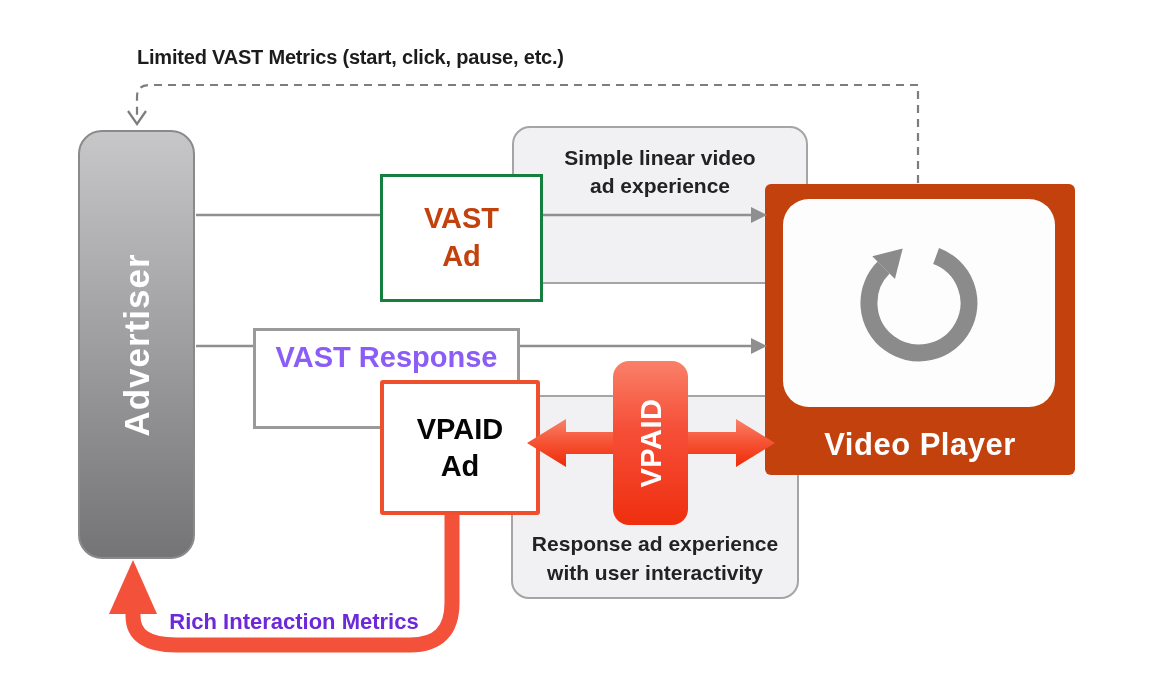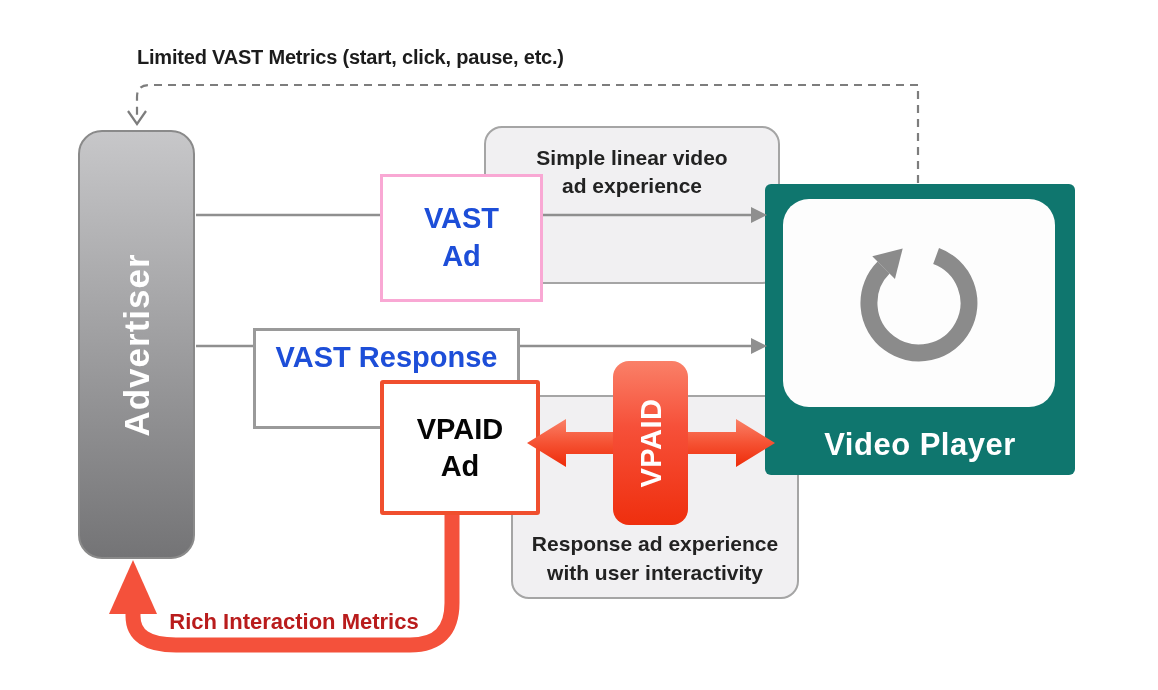--- a/index.html
+++ b/index.html
@@ -10,29 +10,29 @@
   .abs{position:absolute;}
   .ml{white-space:pre-line;}
 
   
   .lbl-limited{
     left:137px;top:34px;font-size:20px;font-weight:600;color:#1c1c1c;
     letter-spacing:-0.2px;z-index:3;
   }
   .lbl-rich{
     left:158px;top:597px;width:272px;text-align:center;
-    font-size:22px;font-weight:600;color:#b91c1c;z-index:5;
+    font-size:22px;font-weight:600;color:#6d28d9;z-index:5;
   }
 
   
   .panel{
     background:#f1f0f2;border:2px solid #a5a5a5;border-radius:18px;
     box-sizing:border-box;z-index:1;
   }
-  .panel-simple{left:484px;top:114px;width:296px;height:158px;}
+  .panel-simple{left:512px;top:114px;width:296px;height:158px;}
   .panel-dynamic{left:511px;top:383px;width:288px;height:204px;}
   .panel-caption{
     position:absolute;left:0;width:100%;text-align:center;
     font-size:21px;font-weight:700;color:#222222;line-height:1.35;
   }
   .cap-simple{top:16px;}
   .cap-dynamic{bottom:10px;}
 
   
   .advertiser{
@@ -45,27 +45,27 @@
     transform:translate(-50%,-50%) rotate(-90deg);
     font-size:35px;font-weight:700;color:#ffffff;letter-spacing:1px;white-space:nowrap;
   }
 
   
   .node{
     background:#ffffff;box-sizing:border-box;z-index:5;
     display:flex;align-items:center;justify-content:center;text-align:center;
   }
   .node-vast-ad{
-    left:380px;top:162px;width:163px;height:128px;border:3px solid #f9a8d4;
-    font-size:29px;font-weight:600;color:#1d4ed8;line-height:1.3;
+    left:380px;top:162px;width:163px;height:128px;border:3px solid #15803d;
+    font-size:29px;font-weight:600;color:#c2410c;line-height:1.3;
   }
   .node-vast-response{
     left:253px;top:316px;width:267px;height:101px;border:3px solid #9a9a9a;
     align-items:flex-start;
-    font-size:29px;font-weight:600;color:#1d4ed8;
+    font-size:29px;font-weight:600;color:#8b5cf6;
   }
   .node-vast-response .vr-inner{padding-top:10px;}
   .node-vpaid-ad{
     left:380px;top:368px;width:160px;height:135px;border:4px solid #f04f2e;
     border-radius:3px;font-size:29px;font-weight:800;color:#050505;line-height:1.25;
     z-index:6;
   }
 
   
   .vpaid-badge{
@@ -74,21 +74,21 @@
     z-index:8;
   }
   .vpaid-badge-label{
     position:absolute;left:50%;top:50%;
     transform:translate(-50%,-50%) rotate(-90deg);
     font-size:29px;font-weight:800;color:#ffffff;letter-spacing:0.5px;white-space:nowrap;
   }
 
   
   .video-player{
-    left:765px;top:172px;width:310px;height:291px;background:#0f766e;
+    left:765px;top:172px;width:310px;height:291px;background:#c2410c;
     border-radius:6px;z-index:2;
   }
   .vp-screen{
     position:absolute;left:18px;top:15px;width:272px;height:208px;
     background:#fdfdfd;border-radius:26px;
   }
   .vp-label{
     position:absolute;left:0;bottom:12px;width:100%;text-align:center;
     font-size:31px;font-weight:800;color:#ffffff;letter-spacing:0.5px;
   }

